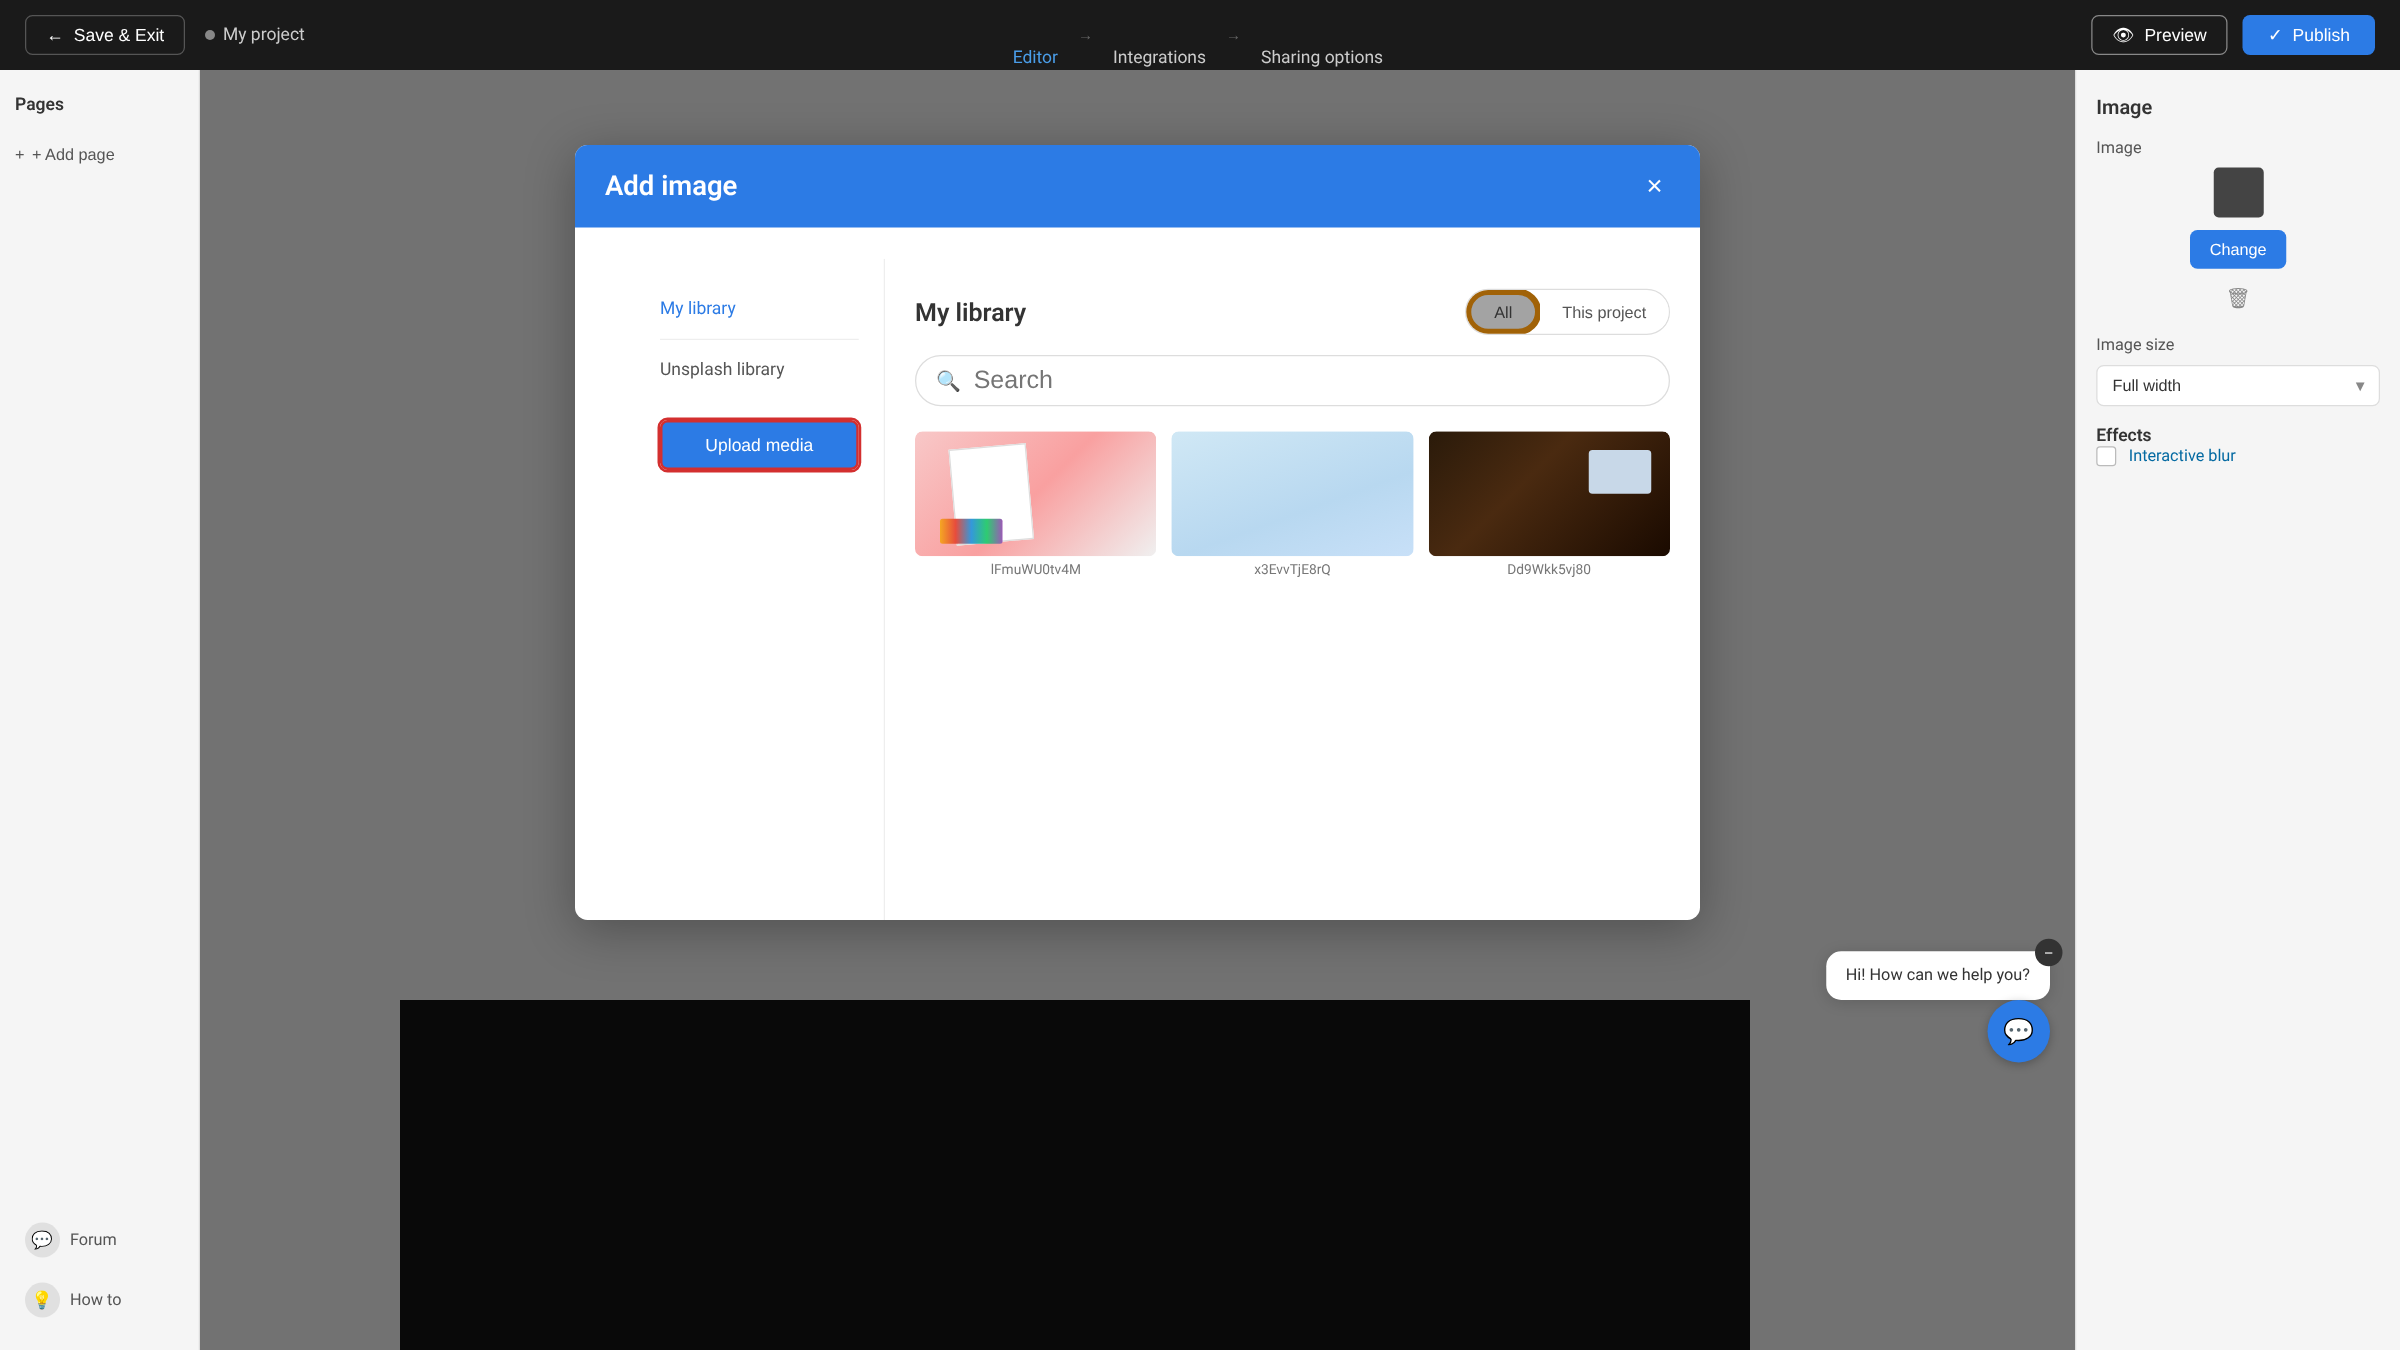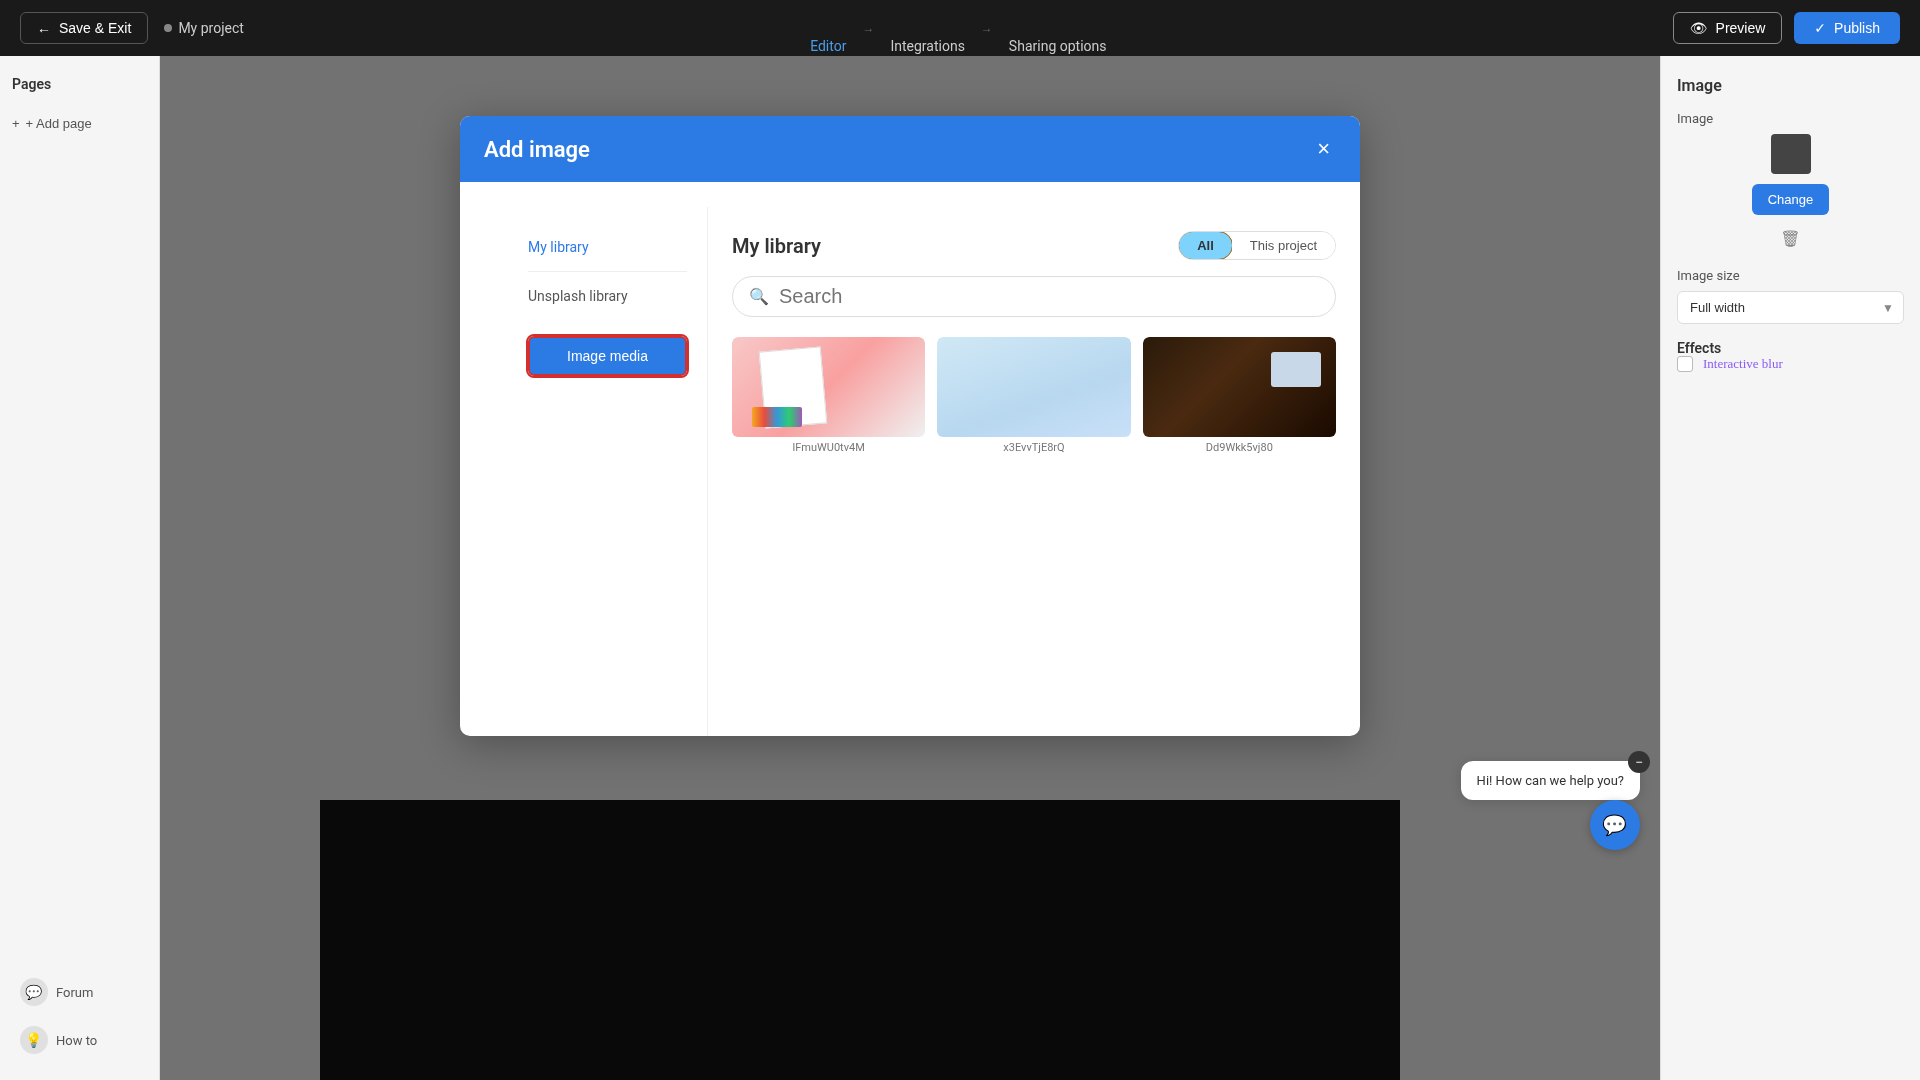--- a/index.html
+++ b/index.html
@@ -284,22 +284,21 @@
       gap: 10px;
     }
     .blur-checkbox {
       width: 16px; height: 16px;
       border: 1px solid #bbb;
       background: #fff;
       border-radius: 3px;
     }
     .blur-text {
       font-size: 13px;
-      color: #8b5cf6;
-      font-family: Liberation Serif, serif;
+      color: #0369a1;
     }
 
     
     .modal-overlay {
       position: absolute;
       top: 0; left: 0; right: 0; bottom: 0;
       background: rgba(0,0,0,0.45);
       display: flex;
       align-items: flex-start;
       justify-content: center;
@@ -406,26 +405,25 @@
     }
     .filter-btn {
       padding: 6px 18px;
       border: none;
       background: #fff;
       cursor: pointer;
       font-size: 13px;
       color: #555;
     }
     .filter-btn.active {
-      background: #7dd3fc;
+      background: #a3a3a3;
       color: #333;
       border-radius: 20px;
-      border: 1px solid #a16207;
+      border: 5px solid #a16207;
       margin: -1px;
-      font-weight: bold;
     }
     .search-bar {
       display: flex;
       align-items: center;
       gap: 10px;
       border: 1px solid #ddd;
       border-radius: 24px;
       padding: 8px 16px;
       margin-bottom: 20px;
       background: #fff;
@@ -634,21 +632,21 @@
         <div class="modal-body">
 
           <div class="modal-sidebar">
             <div class="modal-nav-item">
               <span>My library</span>
             </div>
             <div class="modal-nav-divider"></div>
             <div class="modal-nav-item secondary">
               <span>Unsplash library</span>
             </div>
-            <button class="upload-media-btn">Image media</button>
+            <button class="upload-media-btn">Upload media</button>
           </div>
 
           <div class="modal-content">
             <div class="library-header">
               <span class="library-title">My library</span>
               <div class="filter-group">
                 <button class="filter-btn active">All</button>
                 <button class="filter-btn">This project</button>
               </div>
             </div>

